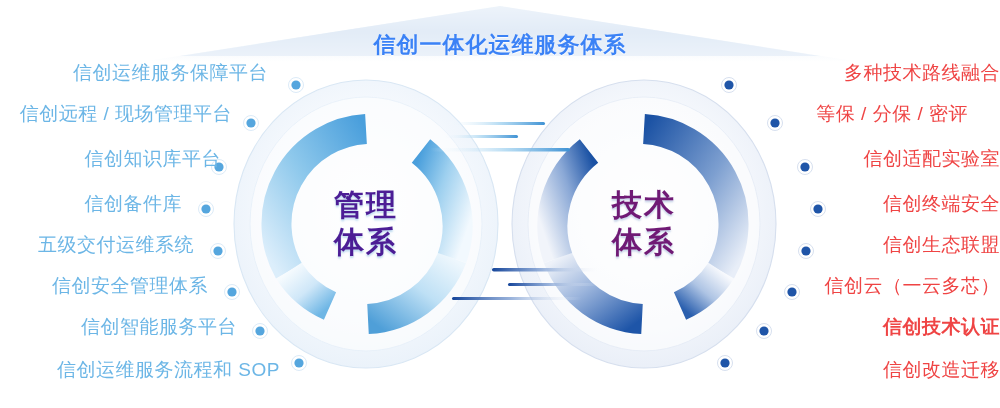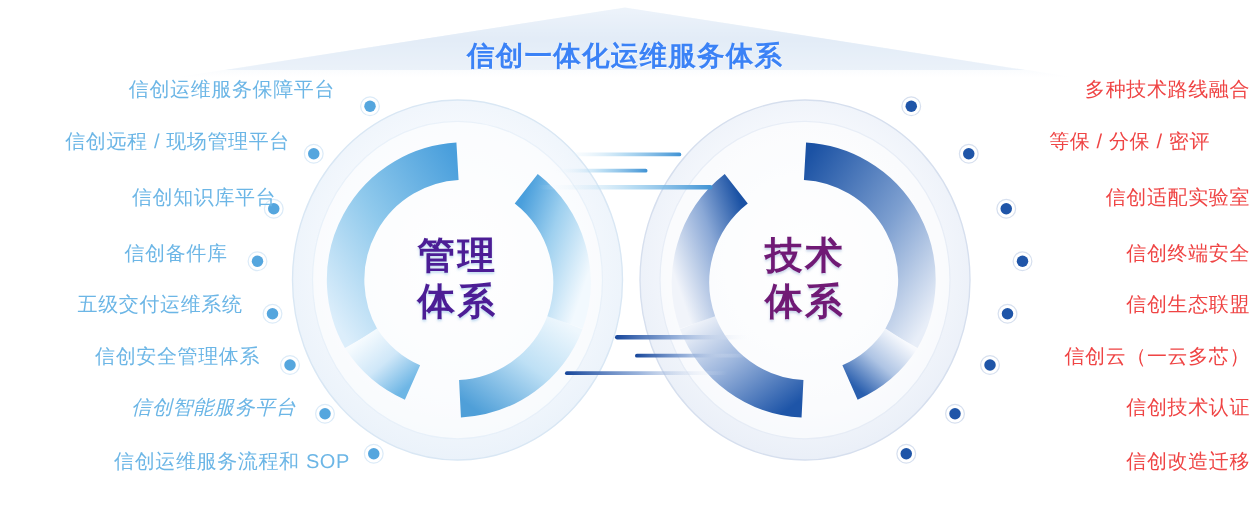--- a/index.html
+++ b/index.html
@@ -31,21 +31,21 @@
     font-size:30px;
     line-height:37px;
     letter-spacing:2px;
     white-space:nowrap;
   }
   .ring-label.left{color:#4c1d95;text-shadow:0 2px 2px rgba(120,180,225,.45);}
   .ring-label.right{color:#701a75;text-shadow:0 2px 2px rgba(120,150,200,.40);}
 
   .side-label{
     position:absolute;
-    font-size:16px;
+    font-size:19px;
     line-height:20px;
     white-space:nowrap;
     letter-spacing:.5px;
   }
   .side-label.left{ text-align:right; color:#6cb6e6; }
   .side-label.right{ text-align:right;  color:#ef4444; }
 </style>
 </head>
 <body>
 
@@ -217,27 +217,27 @@
     <div>体系</div>
   </div>
 
   <div id="labels-left">
       <div class="side-label left" style="top: 63px; left: 0px; width: 268px; padding-right: 0px;">信创运维服务保障平台</div>
       <div class="side-label left" style="top: 104px; left: 0px; width: 232px; padding-right: 0px;">信创远程 / 现场管理平台</div>
       <div class="side-label left" style="top: 149px; left: 0px; width: 194px; padding-right: 0px; margin-left: 27px;">信创知识库平台</div>
       <div class="side-label left" style="top: 194px; left: 0px; width: 182px; padding-right: 0px;">信创备件库</div>
       <div class="side-label left" style="top: 235px; left: 0px; width: 194px; padding-right: 0px;">五级交付运维系统</div>
       <div class="side-label left" style="top: 276px; left: 0px; width: 208px; padding-right: 0px;">信创安全管理体系</div>
-      <div class="side-label left" style="top: 317px; left: 0px; width: 237px; padding-right: 0px; font-style: italic;">信创智能服务平台</div>
+      <div class="side-label left" style="top: 317px; left: 0px; width: 237px; padding-right: 0px;">信创智能服务平台</div>
       <div class="side-label left" style="top: 360px; left: 0px; width: 280px; padding-right: 0px;">信创运维服务流程和 SOP</div>
     </div>
   <div id="labels-right">
       <div class="side-label right" style="top: 63px; left: 768px; width: 232px;">多种技术路线融合</div>
       <div class="side-label right" style="top: 104px; left: 774px; width: 194px;">等保 / 分保 / 密评</div>
       <div class="side-label right" style="top: 149px; left: 830px; width: 170px;">信创适配实验室</div>
       <div class="side-label right" style="top: 194px; left: 850px; width: 150px;">信创终端安全</div>
       <div class="side-label right" style="top: 235px; left: 850px; width: 150px;">信创生态联盟</div>
       <div class="side-label right" style="top: 276px; left: 820px; width: 180px;">信创云（一云多芯）</div>
-      <div class="side-label right" style="top: 317px; left: 818px; width: 182px;">信创技术认证</div>
+      <div class="side-label right" style="top: 317px; left: 818px; width: 182px; font-weight: bold;">信创技术认证</div>
       <div class="side-label right" style="top: 360px; left: 770px; width: 230px;">信创改造迁移</div>
     </div>
 
 </div>
 
 </body></html>

